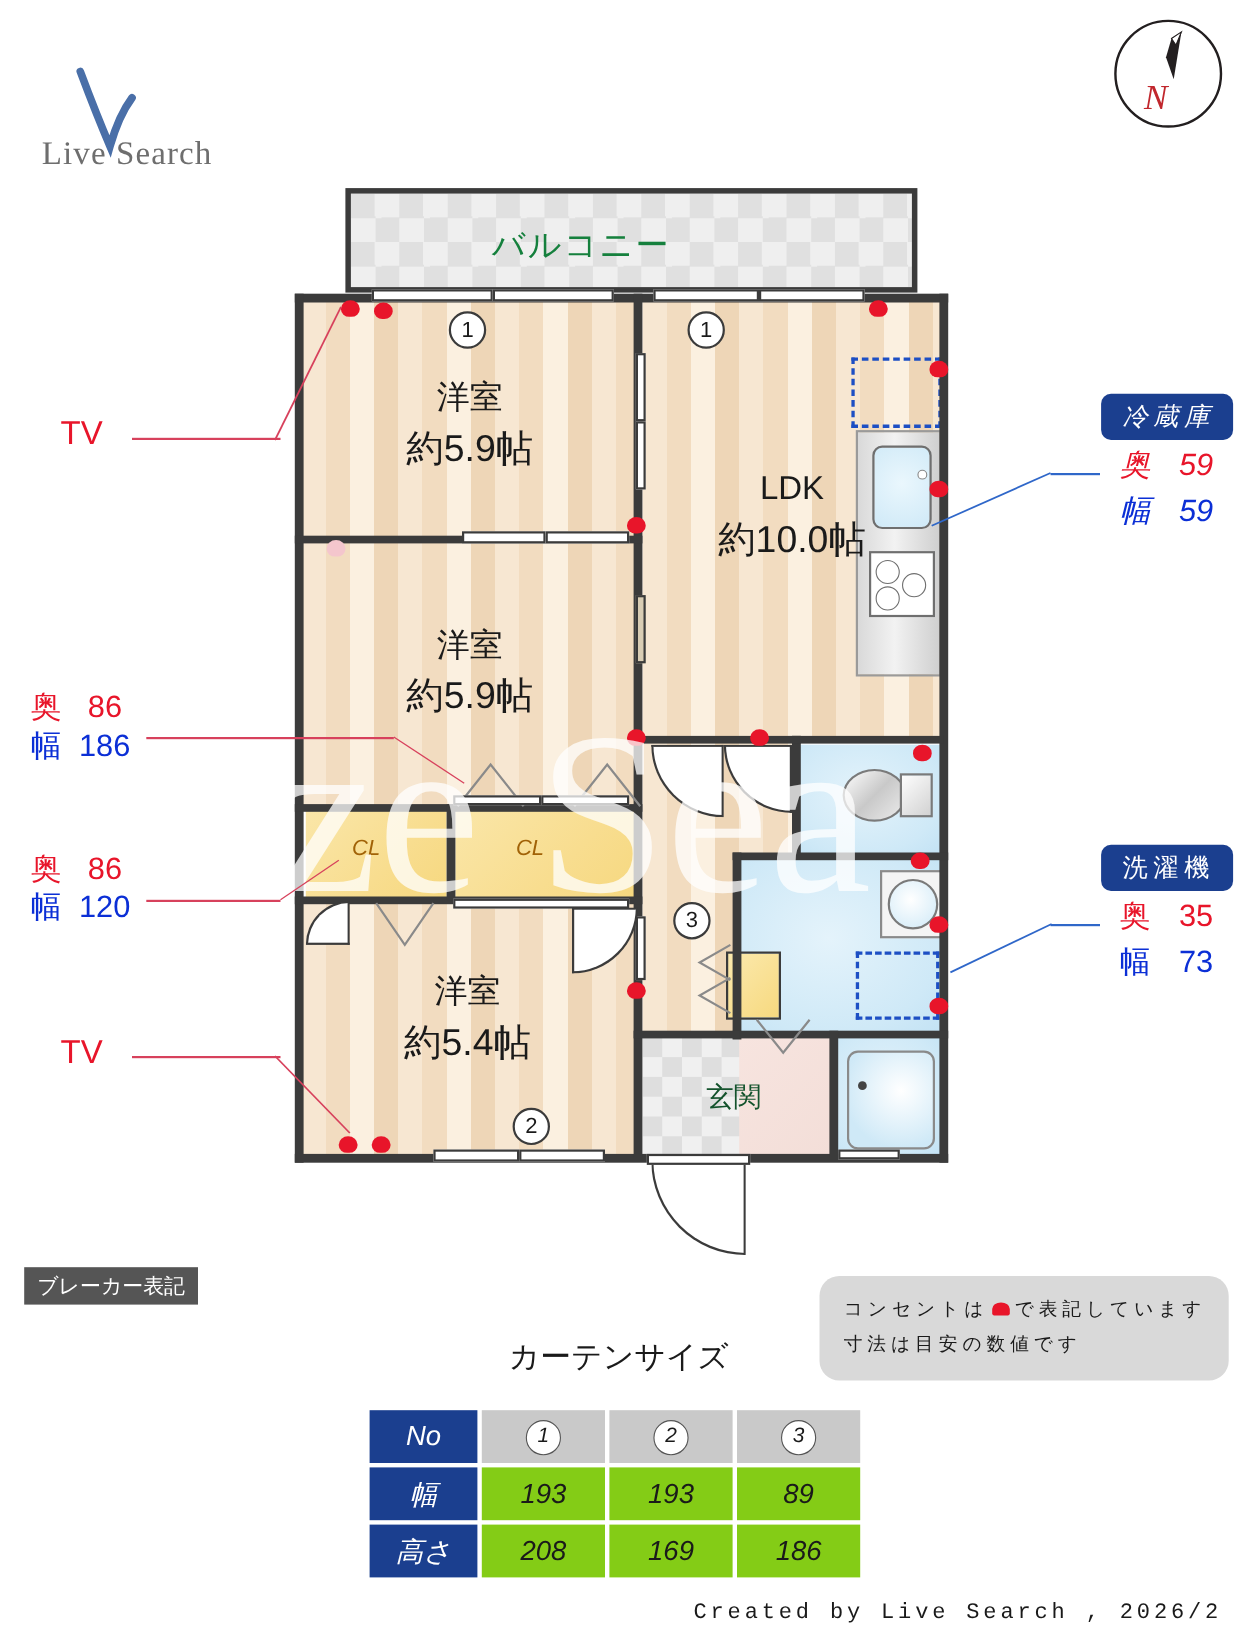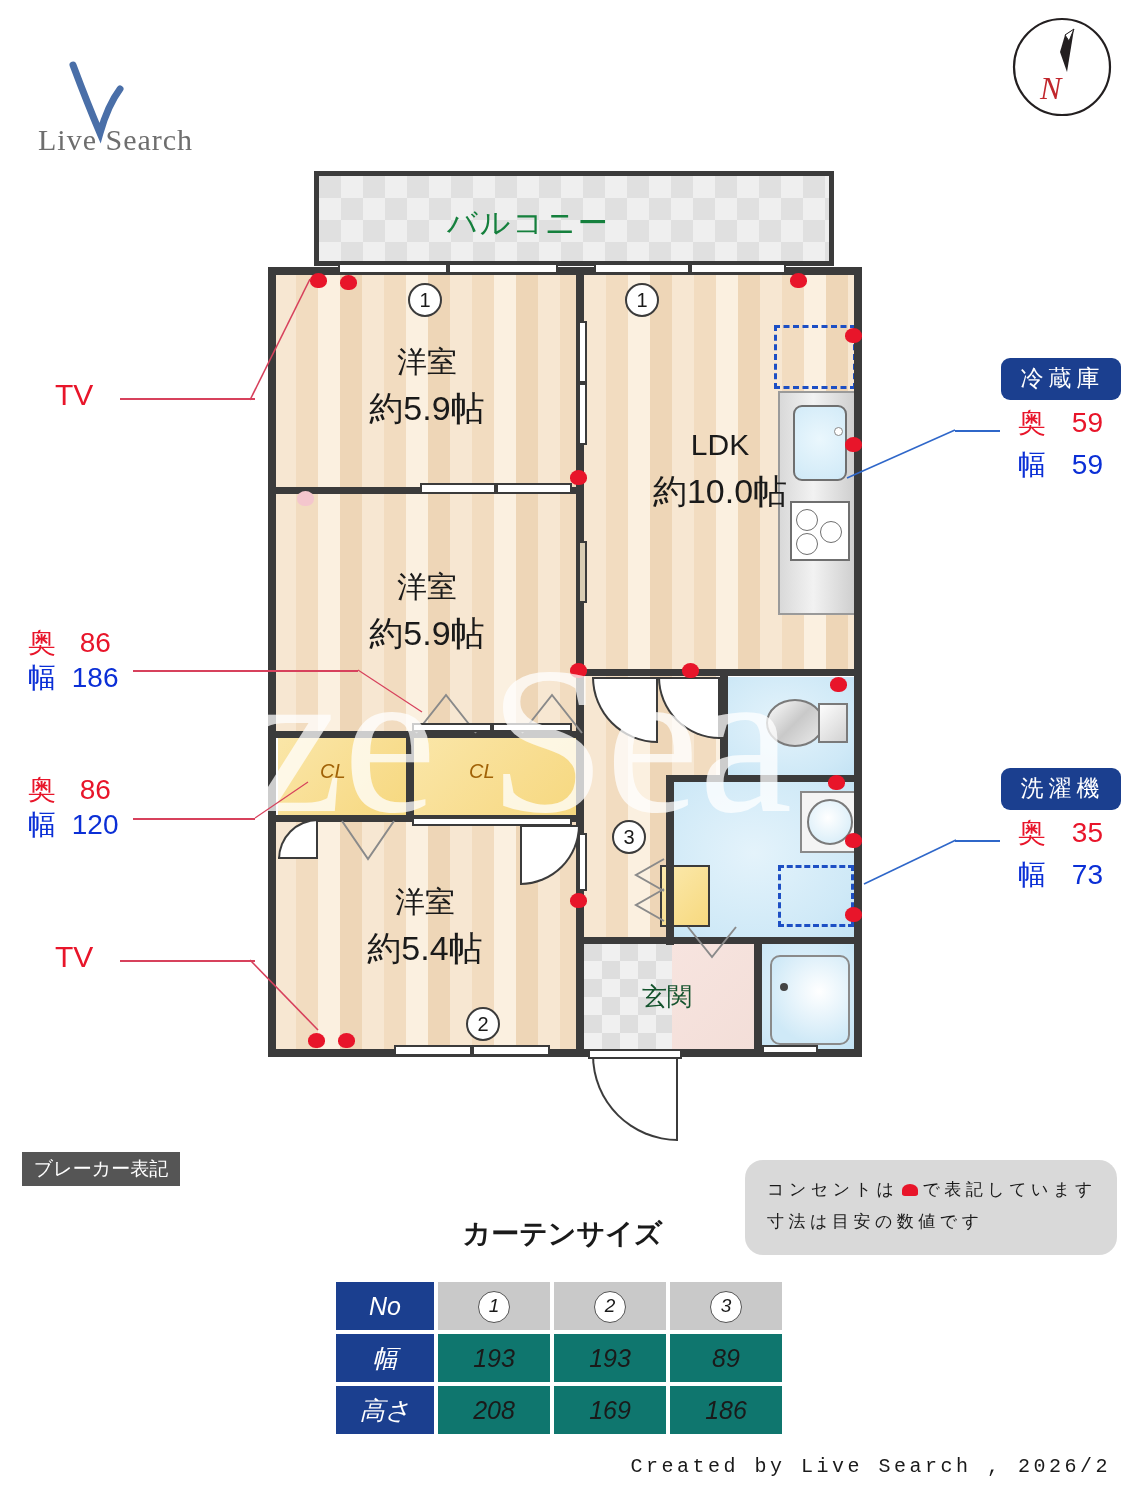--- a/index.html
+++ b/index.html
@@ -84,26 +84,26 @@
       text-align:center;padding:3px 0 8px;background:#fff;}
 
   
   #note{left:745px;top:1160px;width:372px;background:#d9d9d9;border-radius:18px;
         padding:14px 10px 16px 22px;box-sizing:border-box;}
   #note .line{font-size:17px;letter-spacing:4.5px;color:#1a1a1a;line-height:1.9;}
   .conmark{display:inline-block;width:16px;height:12px;background:#e8152a;
      border-radius:50% 50% 18% 18%;vertical-align:-1px;margin:0 4px;}
 
   
-  #curtitle{left:0;right:0;top:1215px;text-align:center;font-size:28px;color:#1a1a1a;font-weight:bold;}
+  #curtitle{left:0;right:0;top:1215px;text-align:center;font-size:28px;color:#1a1a1a;}
   #curtable{left:332px;top:1278px;border-collapse:separate;border-spacing:4px;font-style:italic;}
   #curtable td{width:110px;height:46px;text-align:center;font-size:25px;color:#1a1a1a;}
   #curtable td.hd{background:#1b3f8f;color:#fff;width:96px;}
   #curtable td.colhd{background:#c9c9c9;}
-  #curtable td.val{background:#0f766e;margin-left:20px;}
+  #curtable td.val{background:#84cc16;margin-left:20px;}
   #curtable .circ{display:inline-block;width:30px;height:30px;line-height:27px;
      border:1.6px solid #555;border-radius:50%;background:#fff;font-size:19px;}
 
   
   #footer{right:14px;top:1455px;font-family:"Liberation Mono","DejaVu Sans Mono",monospace;
      font-size:20px;letter-spacing:3.5px;color:#1a1a1a;}
 
   
   #wm{left:250px;top:620px;font-family:"Liberation Serif","DejaVu Serif",serif;
       font-size:210px;color:rgba(255,255,255,.75);pointer-events:none;}
@@ -303,21 +303,21 @@
   <div><span class="k">奥</span>
        <span class="k" style="margin-left:16px">86</span></div>
   <div><span class="v">幅</span>
        <span class="v" style="margin-left:8px">120</span></div>
 </div>
 <div class="leader" style="left:133px;top:818px;width:122px;"></div>
 <svg class="abs" style="left:253px;top:780px;width:60px;height:42px;">
   <path d="M2 38 L55 2" stroke="#d7415c" stroke-width="1.2" fill="none"></path>
 </svg>
 
-<div class="applabel" style="left:998px;top:358px;width:125px;">
+<div class="applabel" style="left:998px;top:358px;width:125px;font-style:italic;">
   <span class="tag">冷蔵庫</span>
   <div class="row">
     <span class="k">奥</span>
     <span class="k" style="margin-left:18px">59</span>
   </div>
   <div class="row">
     <span class="v">幅</span>
     <span class="v" style="margin-left:18px">59</span>
   </div>
 </div>

